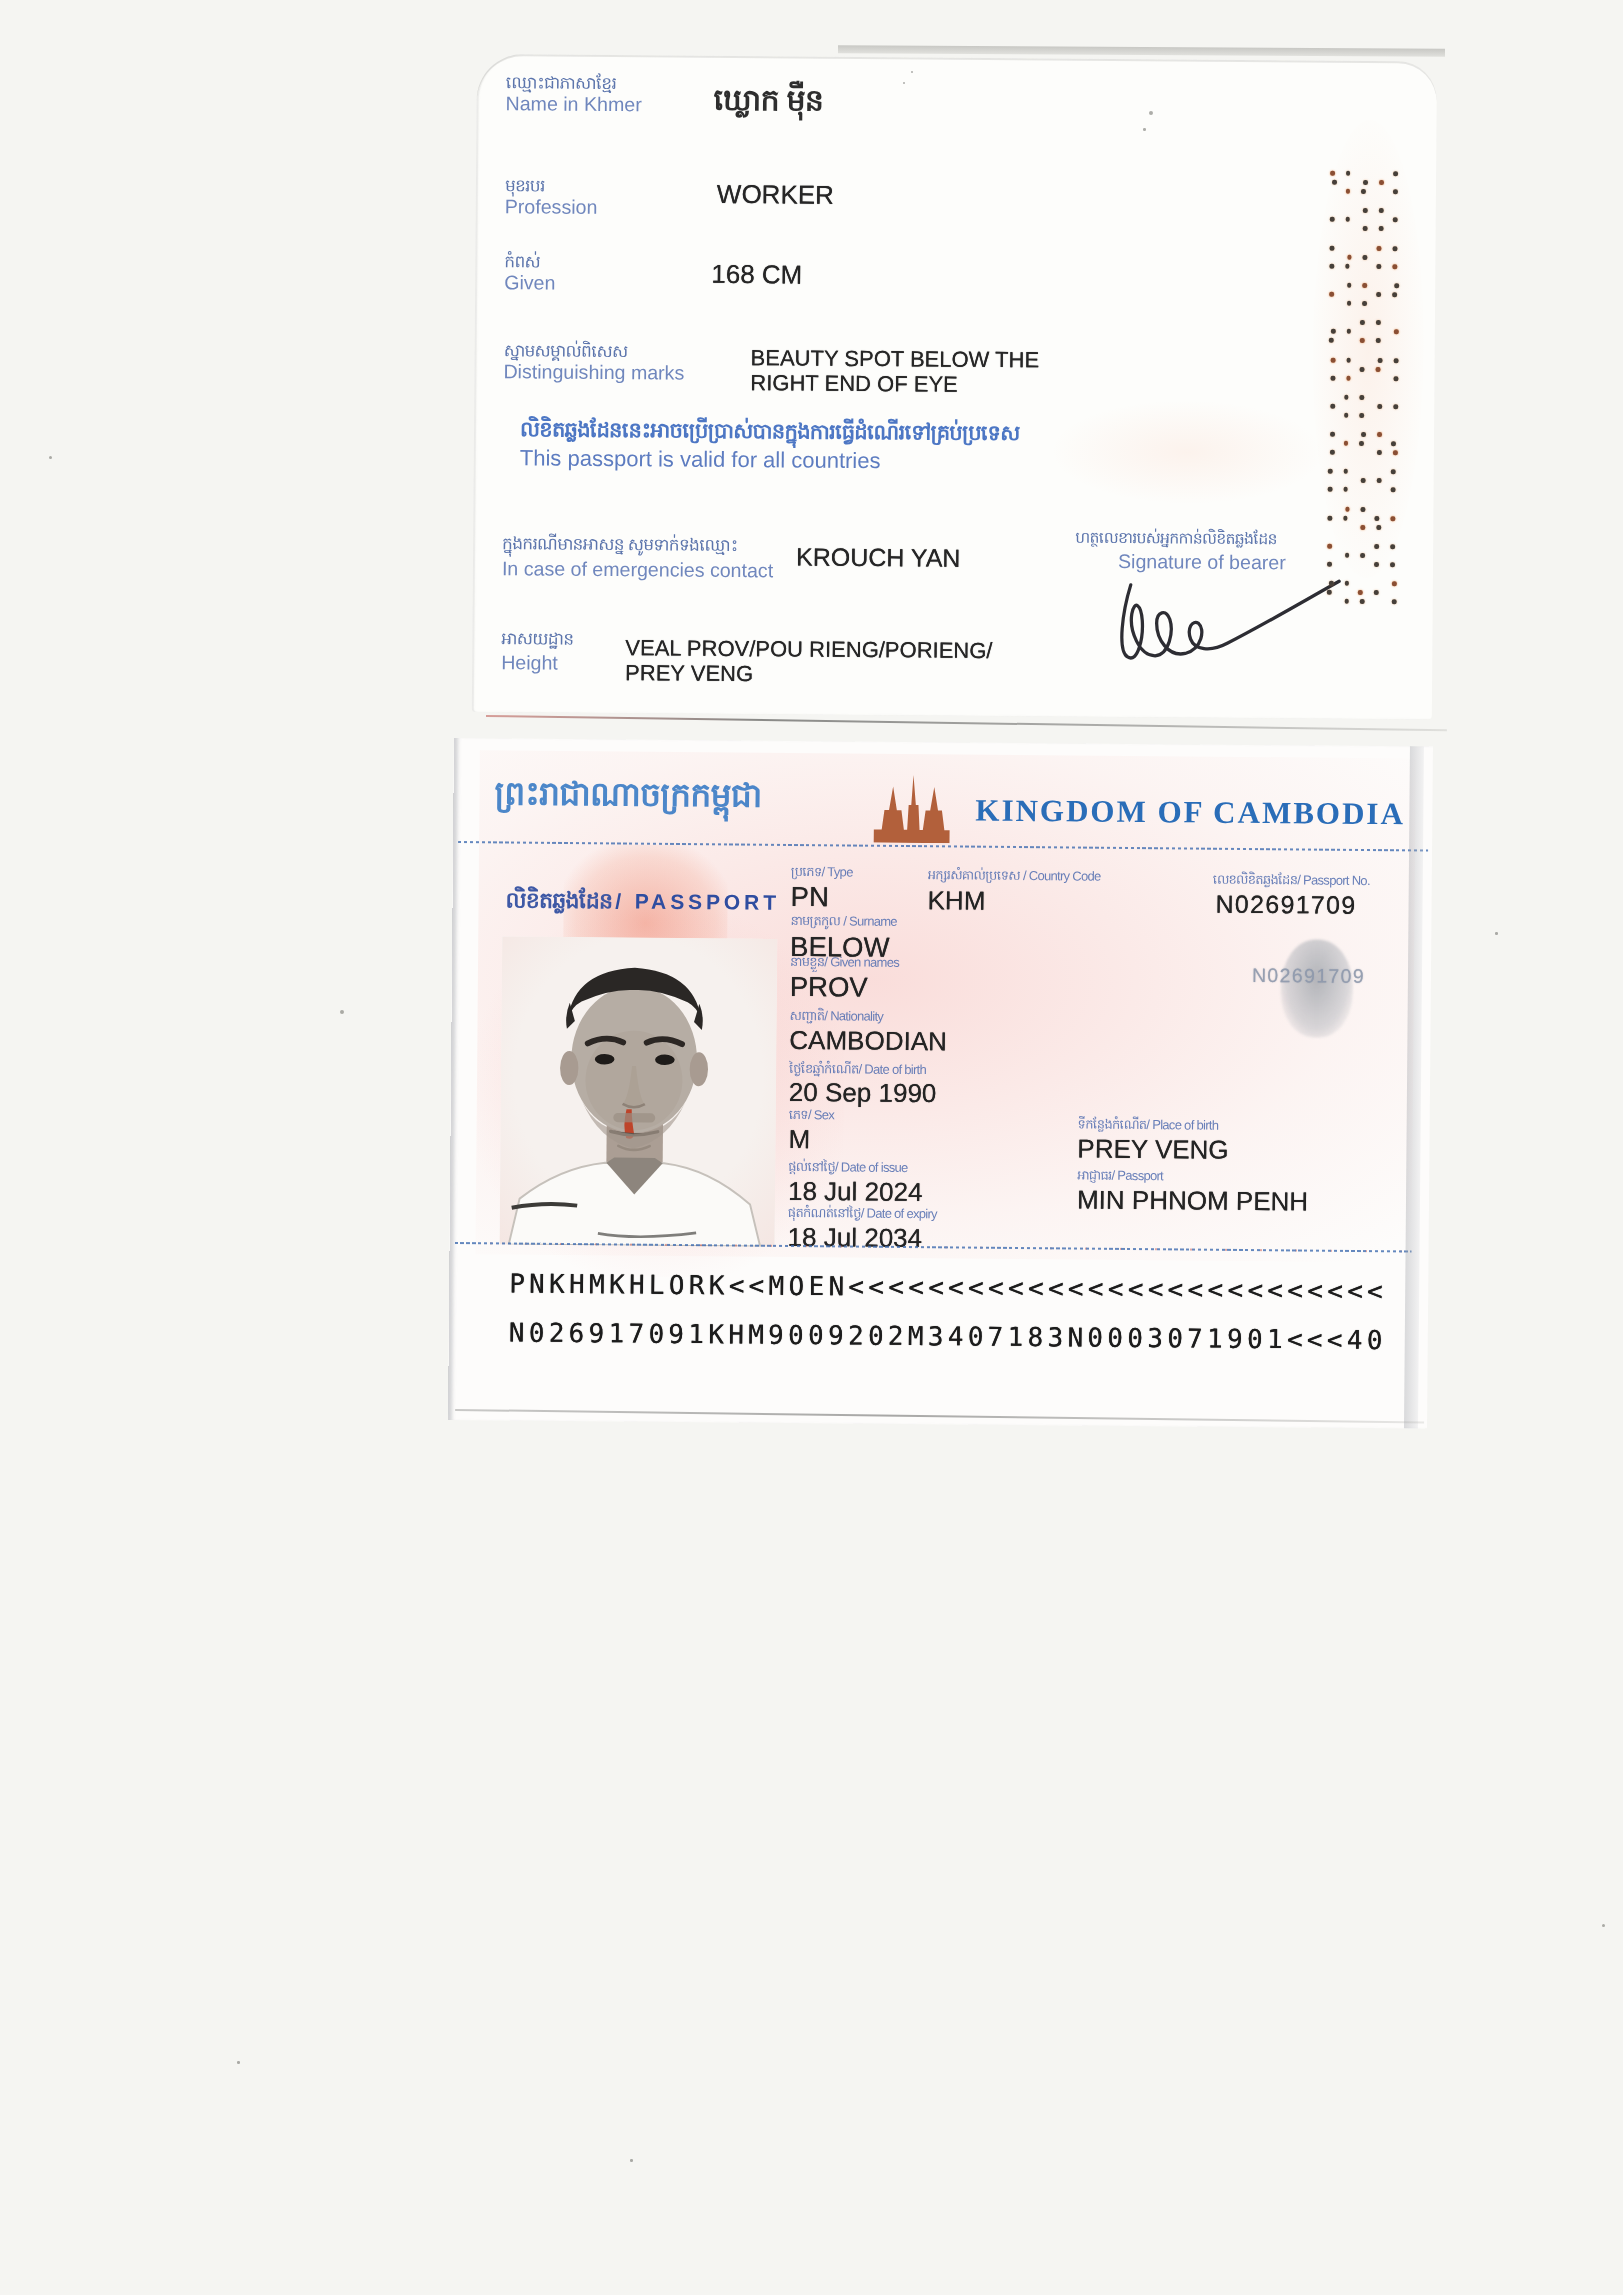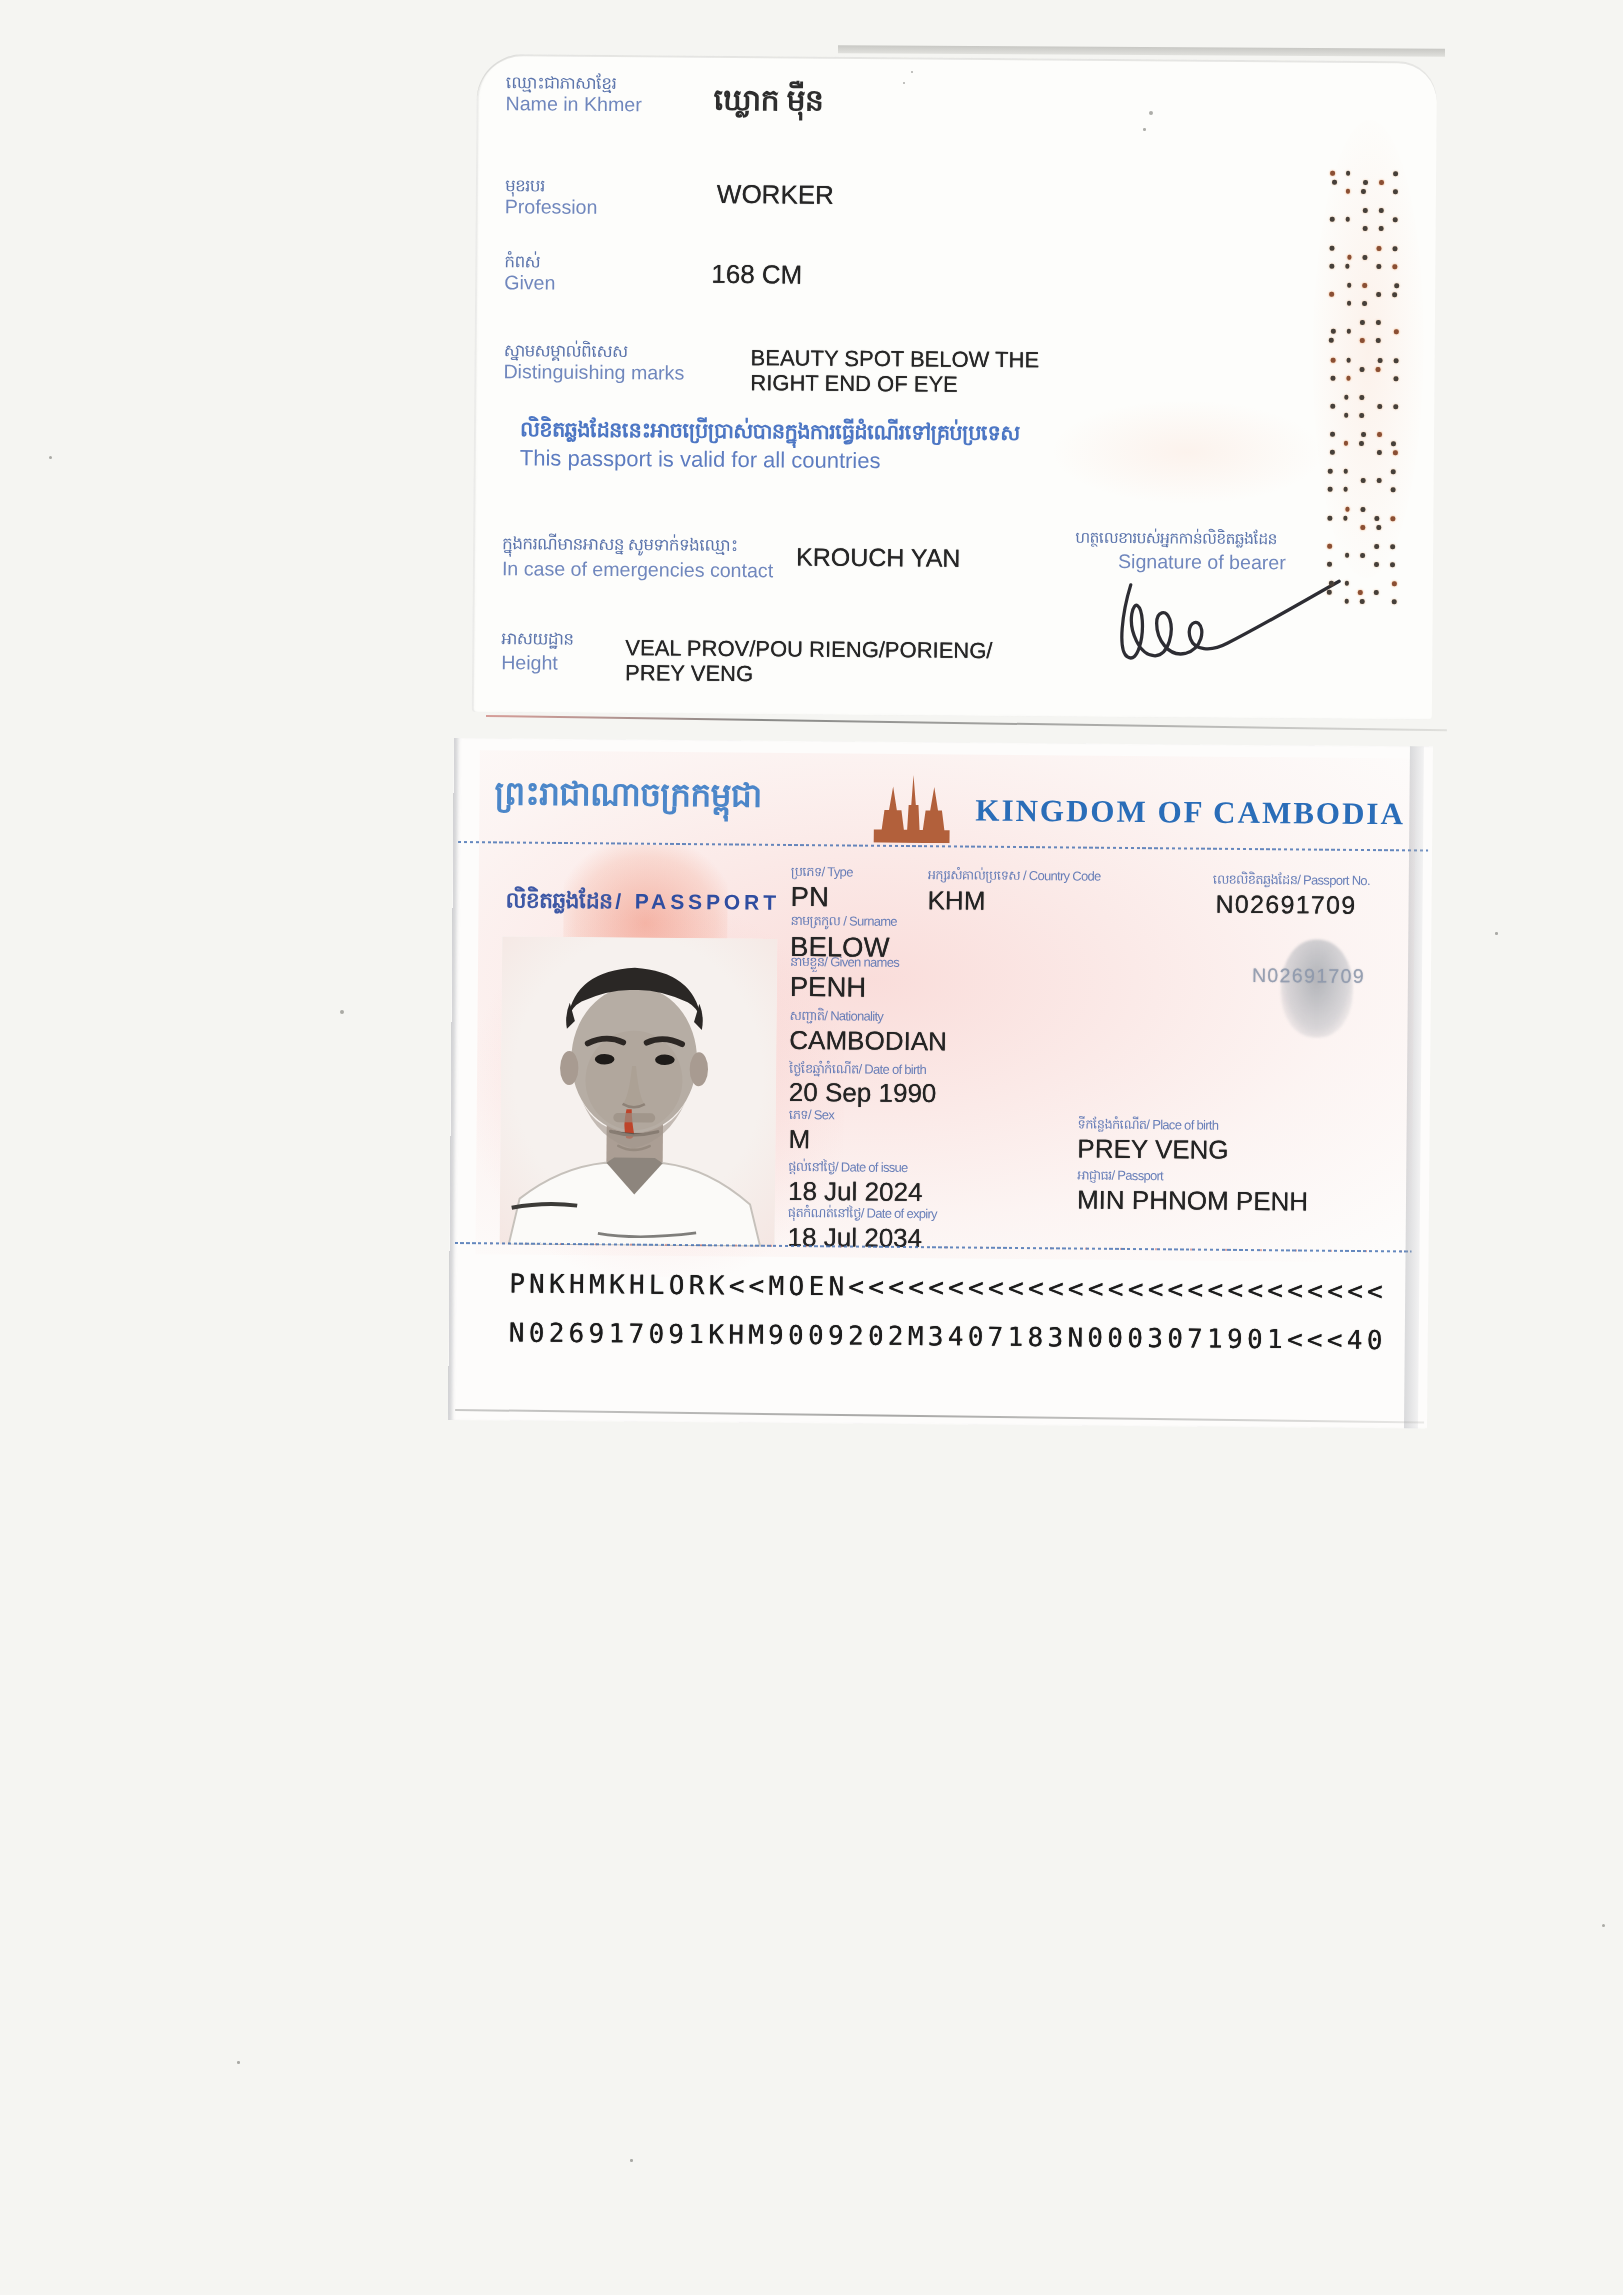--- a/index.html
+++ b/index.html
@@ -361,21 +361,21 @@
   <div class="b-label khm" style="left:475px;top:124px;">អក្សរសំគាល់ប្រទេស / Country Code</div>
   <div class="b-value soft" style="left:475px;top:143px;">KHM</div>
 
   <div class="b-label khm" style="left:760px;top:126px;">លេខលិខិតឆ្លងដែន/ Passport No.</div>
   <div class="b-value soft" style="left:763px;top:145px;font-size:25px;letter-spacing:1.3px;">N02691709</div>
 
   <div class="b-label khm" style="left:338px;top:171px;">នាមត្រកូល / Surname</div>
   <div class="b-value vbig soft" style="left:338px;top:190px;">BELOW</div>
 
   <div class="b-label khm" style="left:338px;top:212px;">នាមខ្លួន/ Given names</div>
-  <div class="b-value vbig soft" style="left:338px;top:230px;">PENH</div>
+  <div class="b-value vbig soft" style="left:338px;top:230px;">PROV</div>
 
   <div class="b-label khm" style="left:338px;top:266px;">សញ្ជាតិ/ Nationality</div>
   <div class="b-value soft" style="left:338px;top:284px;">CAMBODIAN</div>
 
   <div class="b-label khm" style="left:338px;top:319px;">ថ្ងៃខែឆ្នាំកំណើត/ Date of birth</div>
   <div class="b-value soft" style="left:338px;top:336px;">20 Sep 1990</div>
 
   <div class="b-label khm" style="left:338px;top:365px;">ភេទ/ Sex</div>
   <div class="b-value soft" style="left:338px;top:383px;">M</div>
 

